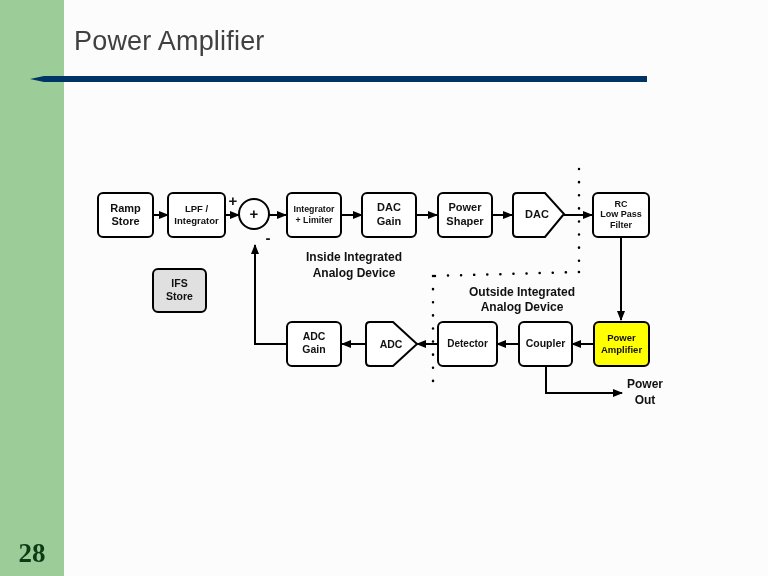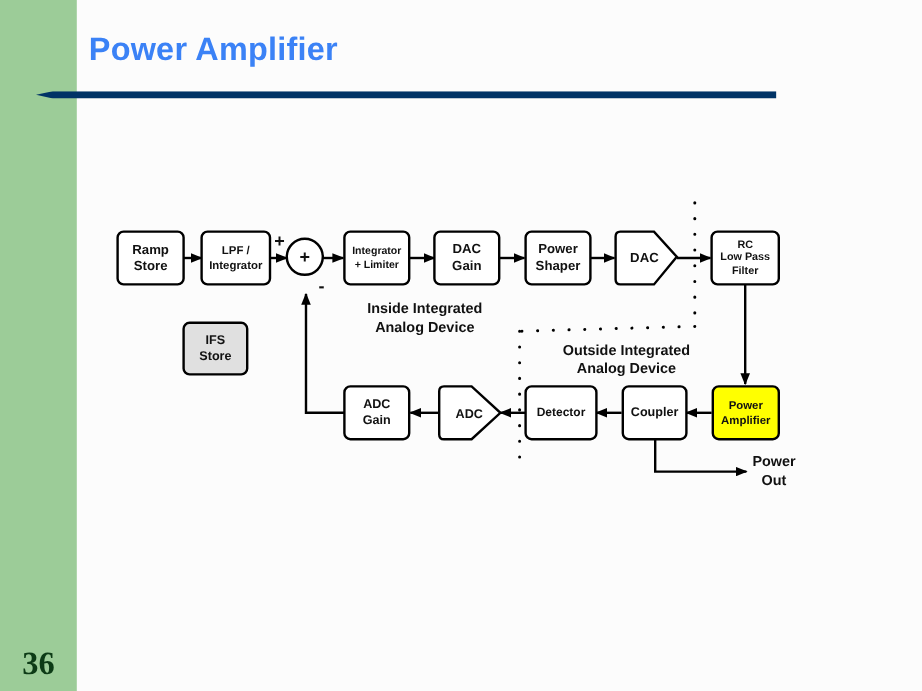--- a/index.html
+++ b/index.html
@@ -13,21 +13,21 @@
     background: #9ccc98;
   }
   .slide-number {
     position: absolute; left: 0; width: 64px; top: 538px;
     text-align: center;
     font-family: "Liberation Serif", serif; font-weight: bold;
     font-size: 27px; color: #0d3b16;
   }
   .title {
     position: absolute; left: 74px; top: 26px;
-    font-size: 27px; font-weight: bold; color: #3b82f6;
+    font-size: 27px; font-weight: normal; color: #404040;
     letter-spacing: 0.2px;
   }
   .title-rule {
     position: absolute; left: 30px; top: 76px; width: 617px; height: 6px;
   }
   svg.diagram {
     position: absolute; left: 0; top: 0;
   }
   .blk-text {
     font-family: "Liberation Sans", sans-serif; font-weight: bold;
@@ -35,21 +35,21 @@
   }
   .lbl-text {
     font-family: "Liberation Sans", sans-serif; font-weight: bold;
     fill: #111; text-anchor: middle; font-size: 12px;
   }
 </style>
 </head>
 <body>
 
 <div class="sidebar"></div>
-<div class="slide-number">36</div>
+<div class="slide-number">28</div>
 <div class="title">Power Amplifier</div>
 
 <svg class="title-rule" width="617" height="6" viewBox="0 0 617 6">
   <polygon points="0,3 14,0 617,0 617,6 14,6" fill="#003366"></polygon>
 </svg>
 
 <svg class="diagram" width="768" height="576" viewBox="0 0 768 576">
   <defs>
     <marker id="arr" markerWidth="10" markerHeight="8" refX="9" refY="4" orient="auto" markerUnits="userSpaceOnUse">
       <polygon points="0,0 10,4 0,8" fill="#000"></polygon>

